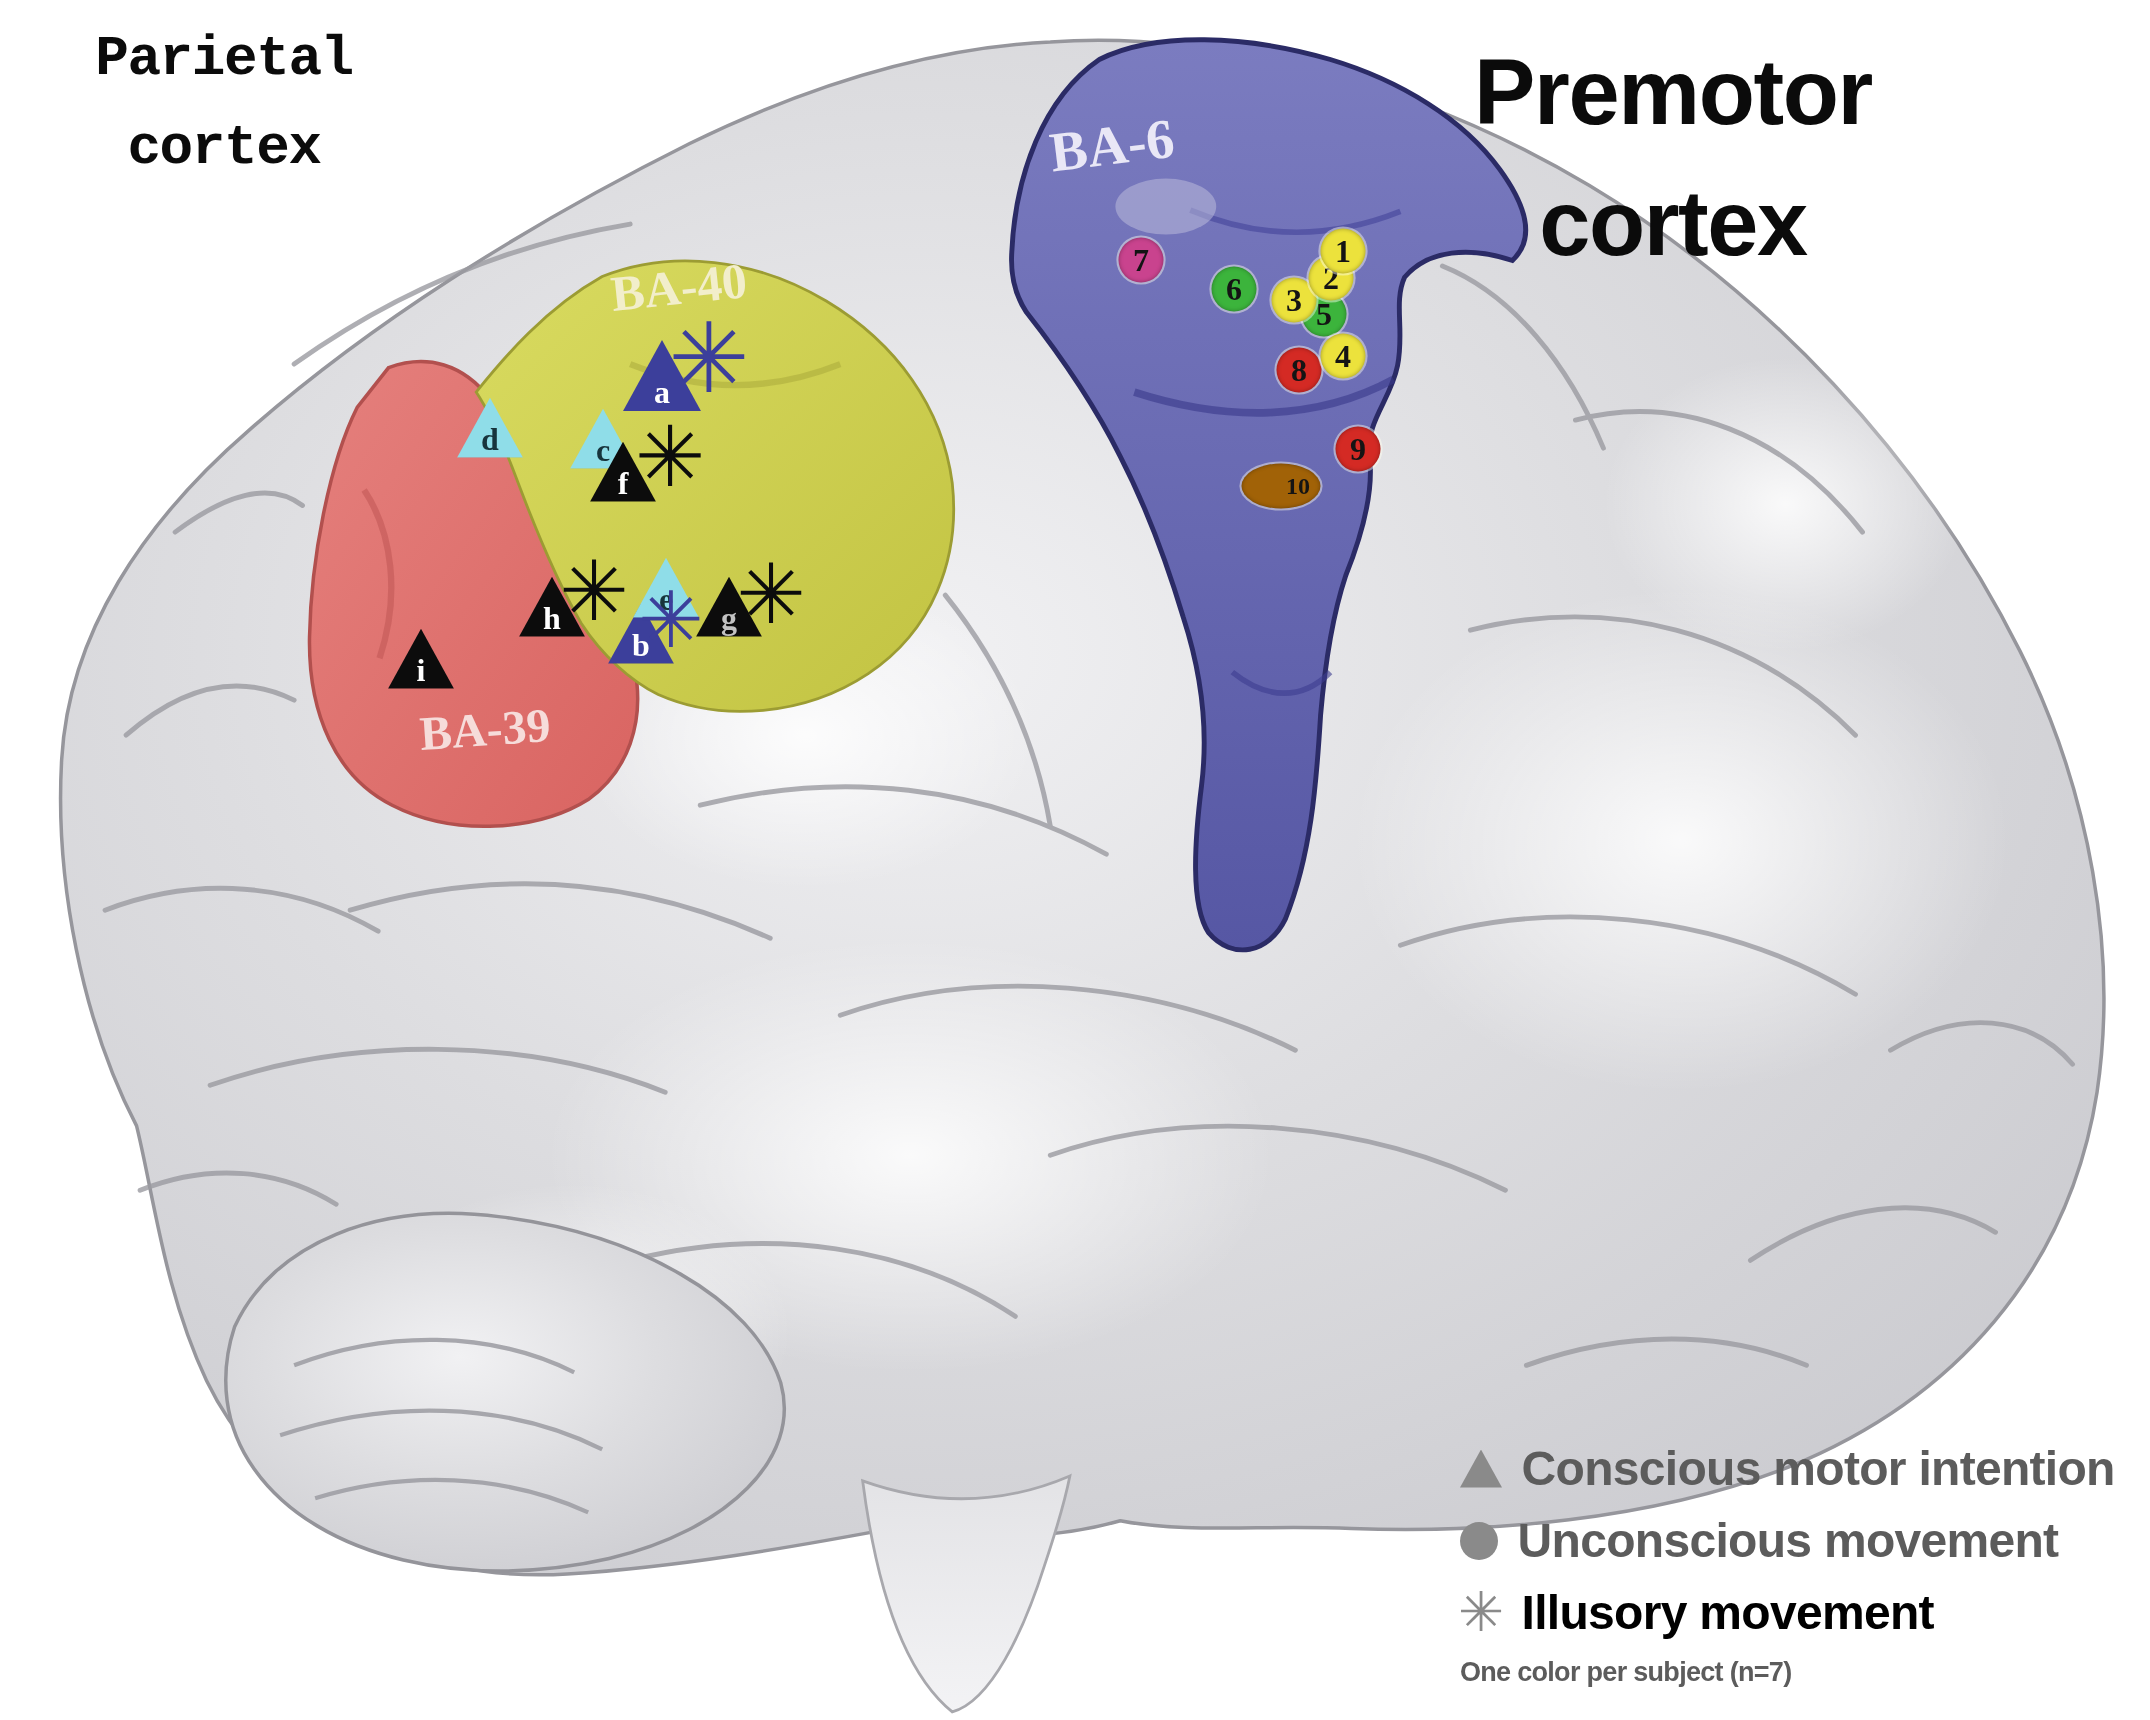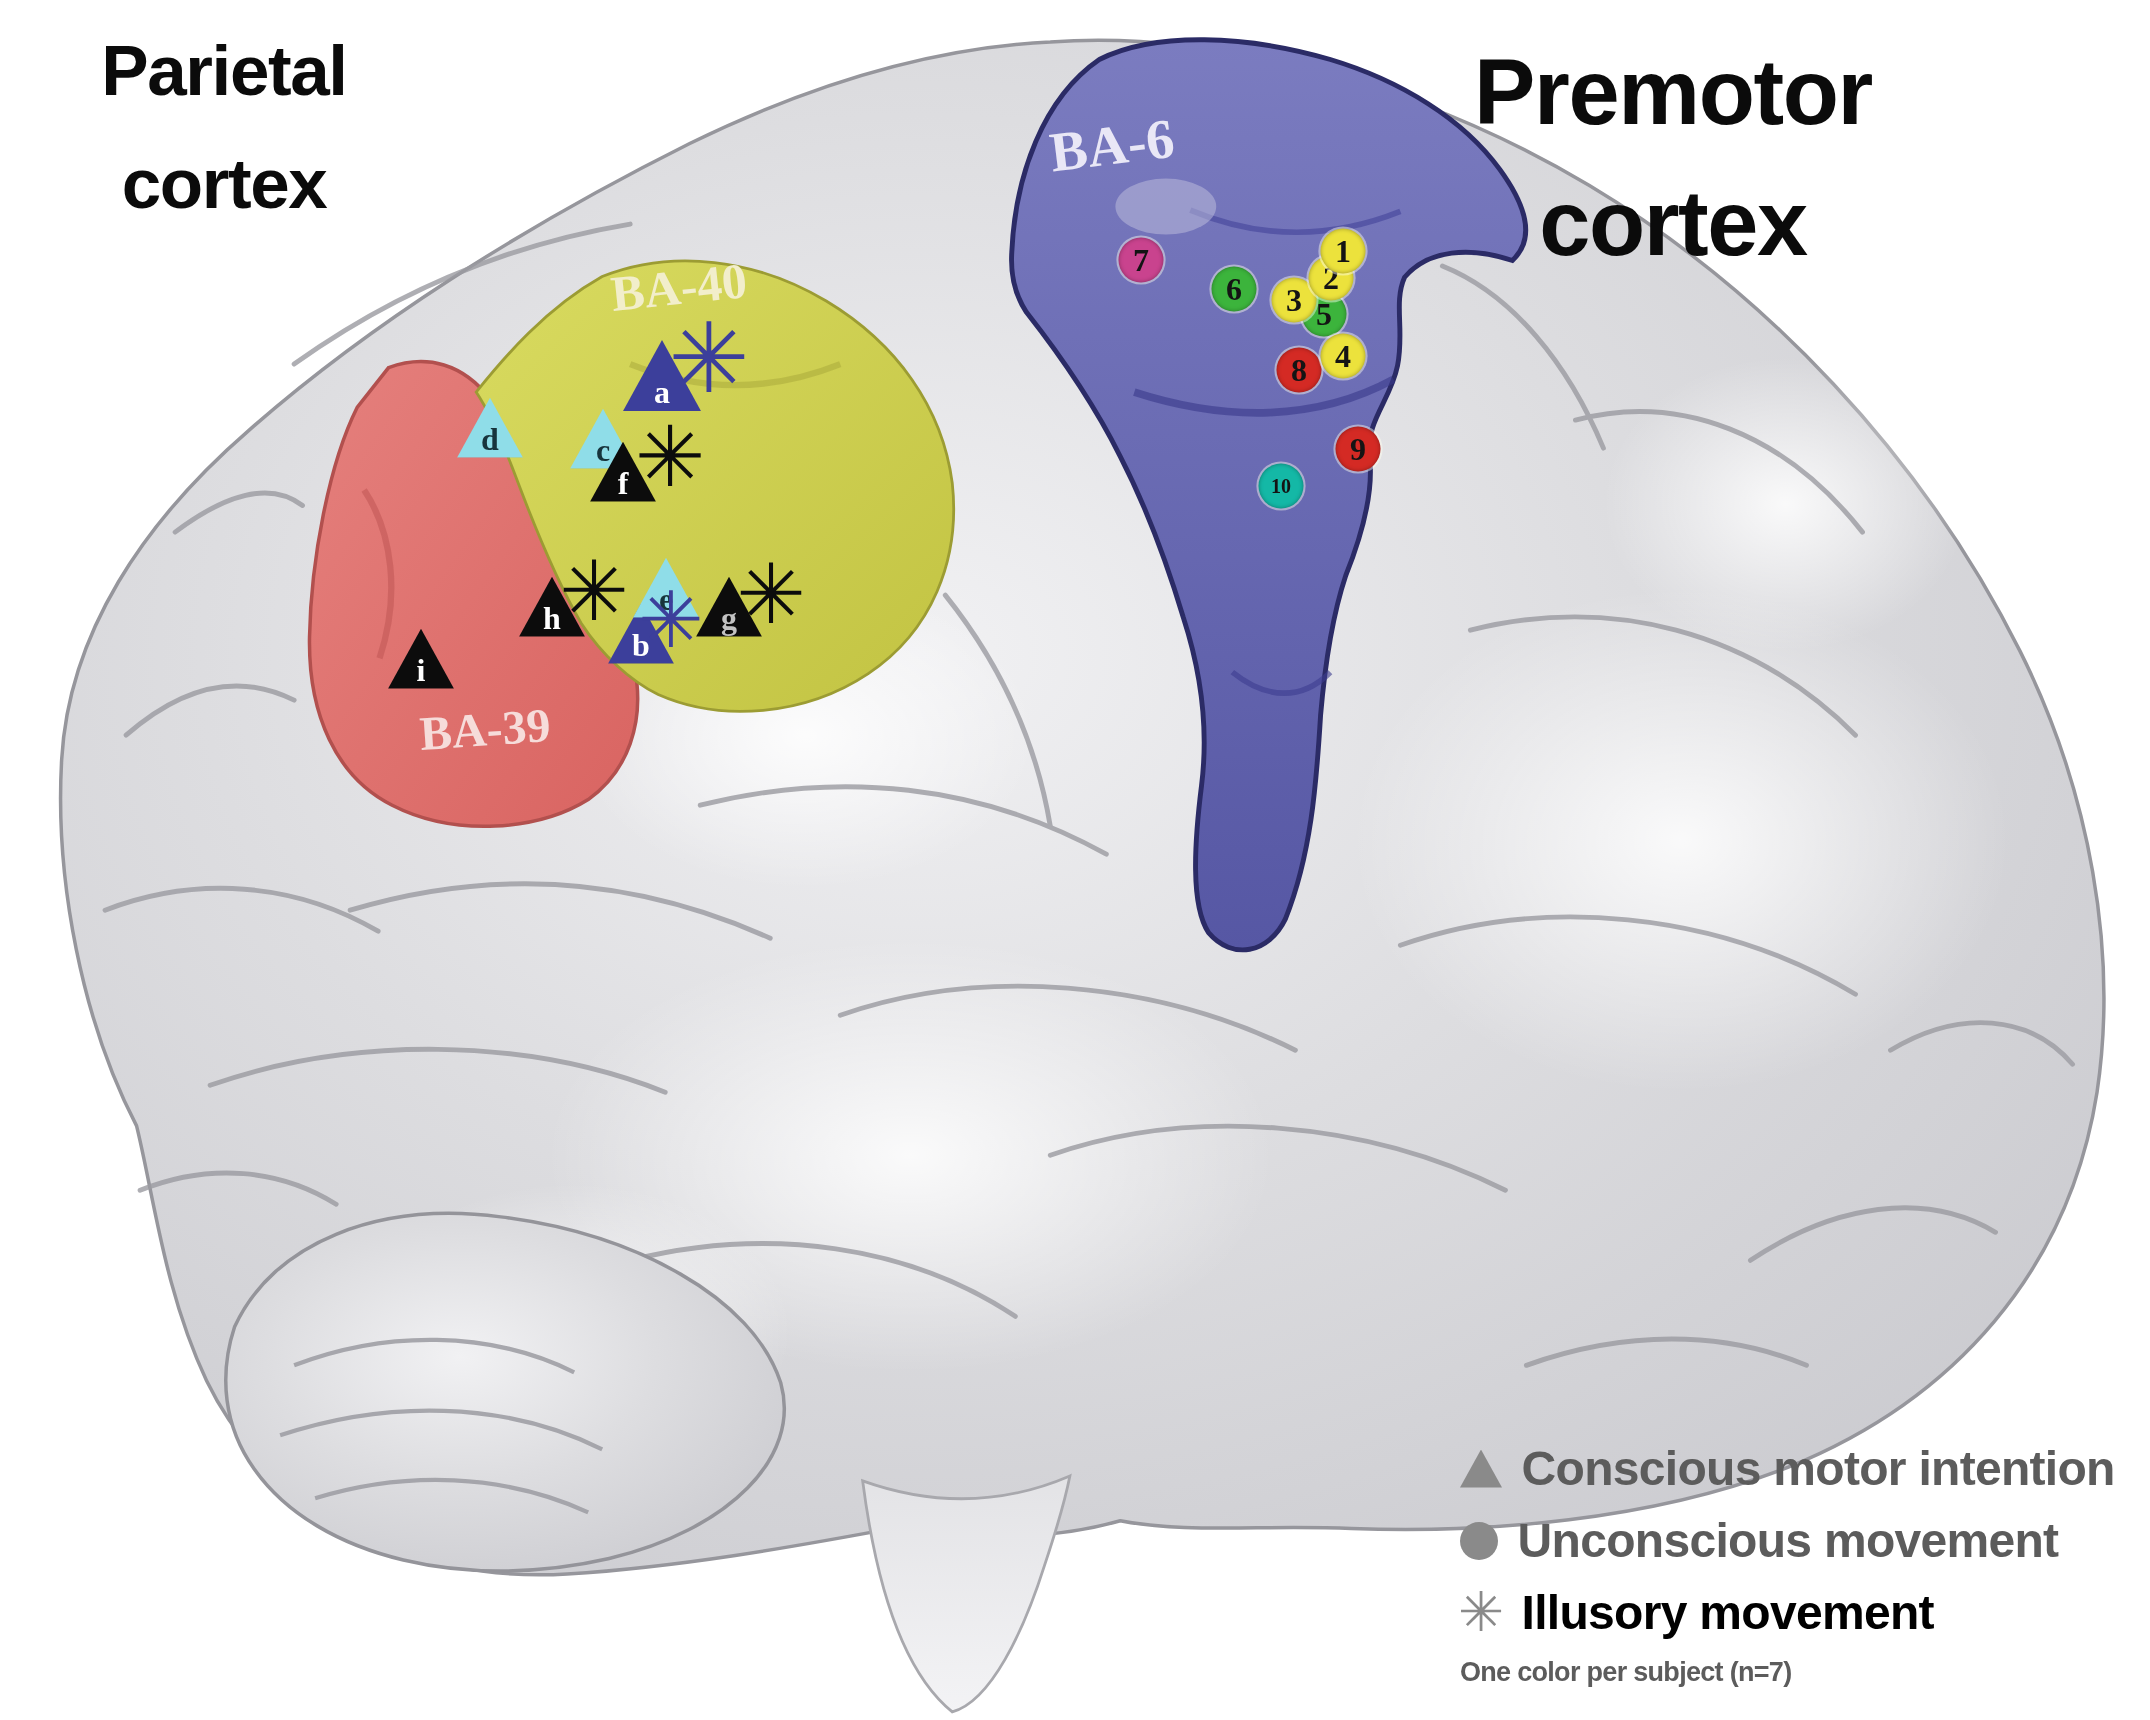--- a/index.html
+++ b/index.html
@@ -2,21 +2,21 @@
 <html style="font-size:11.2px"><head>
 <meta charset="utf-8">
 <style>
   html,body{margin:0;padding:0;background:#ffffff;}
   #canvas{position:relative;width:2151px;height:1721px;background:#ffffff;overflow:hidden;
           font-family:"Liberation Sans",sans-serif;}
   #brain-svg{position:absolute;left:0;top:0;width:2151px;height:1721px;}
 
   .title{position:absolute;text-align:center;font-weight:700;color:#0b0b0b;
          font-family:"Liberation Sans",sans-serif;letter-spacing:-1.4px;}
-  #title-parietal{left:28px;top:15.4px;width:392px;font-size:71px;line-height:1.58;}
+  #title-parietal{left:28px;top:15.4px;width:392px;font-size:56px;line-height:1.58;font-family:Liberation Mono, monospace;}
   #title-premotor{left:1414px;top:27px;width:518px;font-size:92px;line-height:1.42;}
 
   .region-label{position:absolute;font-family:"Liberation Serif",serif;font-weight:700;
                 transform:translate(-50%,-50%) rotate(-7deg);white-space:nowrap;}
   #lbl-ba6{font-size:56px;}
   #lbl-ba40{font-size:50px;transform:translate(-50%,-50%) rotate(-6deg);}
   #lbl-ba39{font-size:48px;transform:translate(-50%,-50%) rotate(-4deg);}
 
   #markers-layer{position:absolute;left:0;top:0;width:100%;height:100%;}
   .m-circle{position:absolute;width:45px;height:45px;border-radius:50%;
@@ -184,21 +184,21 @@
       <div class="m-ast" style="left: 671px; top: 624px; color: rgb(60, 63, 155); font-size: 78px;">✳</div>
       <div class="m-circle" style="left: 1343px; top: 251px; background: rgb(236, 226, 60); z-index: 30; font-size: 32px;">1</div>
       <div class="m-circle" style="left: 1331px; top: 278px; background: rgb(236, 226, 60); z-index: 29; font-size: 32px;">2</div>
       <div class="m-circle" style="left: 1294px; top: 300px; background: rgb(236, 226, 60); z-index: 28; font-size: 32px;">3</div>
       <div class="m-circle" style="left: 1343px; top: 356px; background: rgb(236, 226, 60); z-index: 27; font-size: 32px;">4</div>
       <div class="m-circle" style="left: 1324px; top: 314px; background: rgb(60, 180, 60); z-index: 26; font-size: 32px;">5</div>
       <div class="m-circle" style="left: 1234px; top: 289px; background: rgb(60, 180, 60); z-index: 25; font-size: 32px;">6</div>
       <div class="m-circle" style="left: 1141px; top: 260px; background: rgb(201, 67, 142); z-index: 24; font-size: 32px;">7</div>
       <div class="m-circle" style="left: 1299px; top: 370px; background: rgb(212, 42, 36); z-index: 23; font-size: 32px;">8</div>
       <div class="m-circle" style="left: 1358px; top: 449px; background: rgb(212, 42, 36); z-index: 22; font-size: 32px;">9</div>
-      <div class="m-circle" style="left: 1281px; top: 486px; background: #14b8a6; z-index: 21; font-size: 20px;">10</div>
+      <div class="m-circle" style="left: 1281px; top: 486px; background: #a16207; z-index: 21; font-size: 24px; padding-left: 34px;">10</div>
     </div>
 
   <div id="legend">
     <div id="legend-items">
         <div class="lg-row">
           <span class="lg-sym lg-triangle" style="background: rgb(138, 138, 138);"></span>
           <span class="lg-label" style="color: rgb(92, 92, 92);">Conscious motor intention</span>
         </div>
         <div class="lg-row">
           <span class="lg-sym lg-circle" style="background: rgb(138, 138, 138);"></span>

